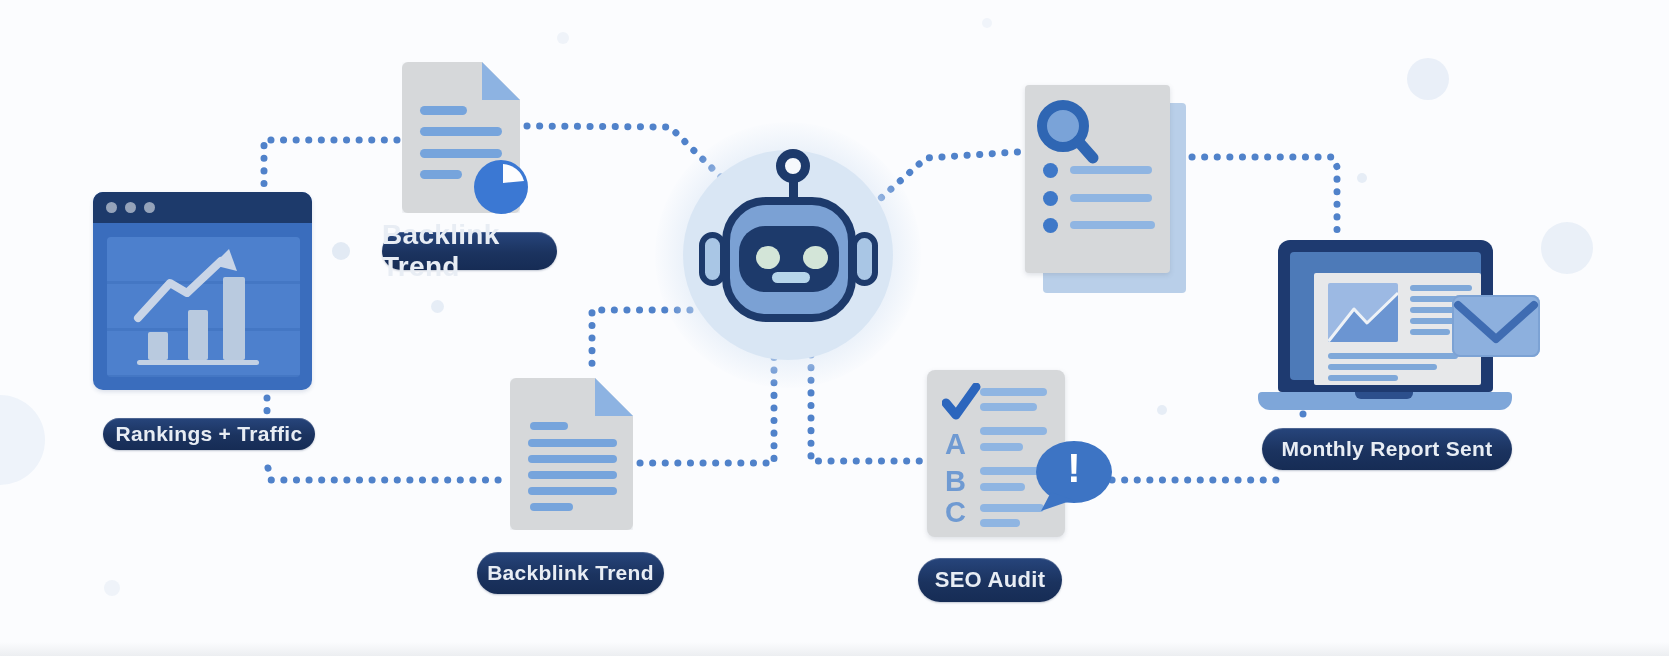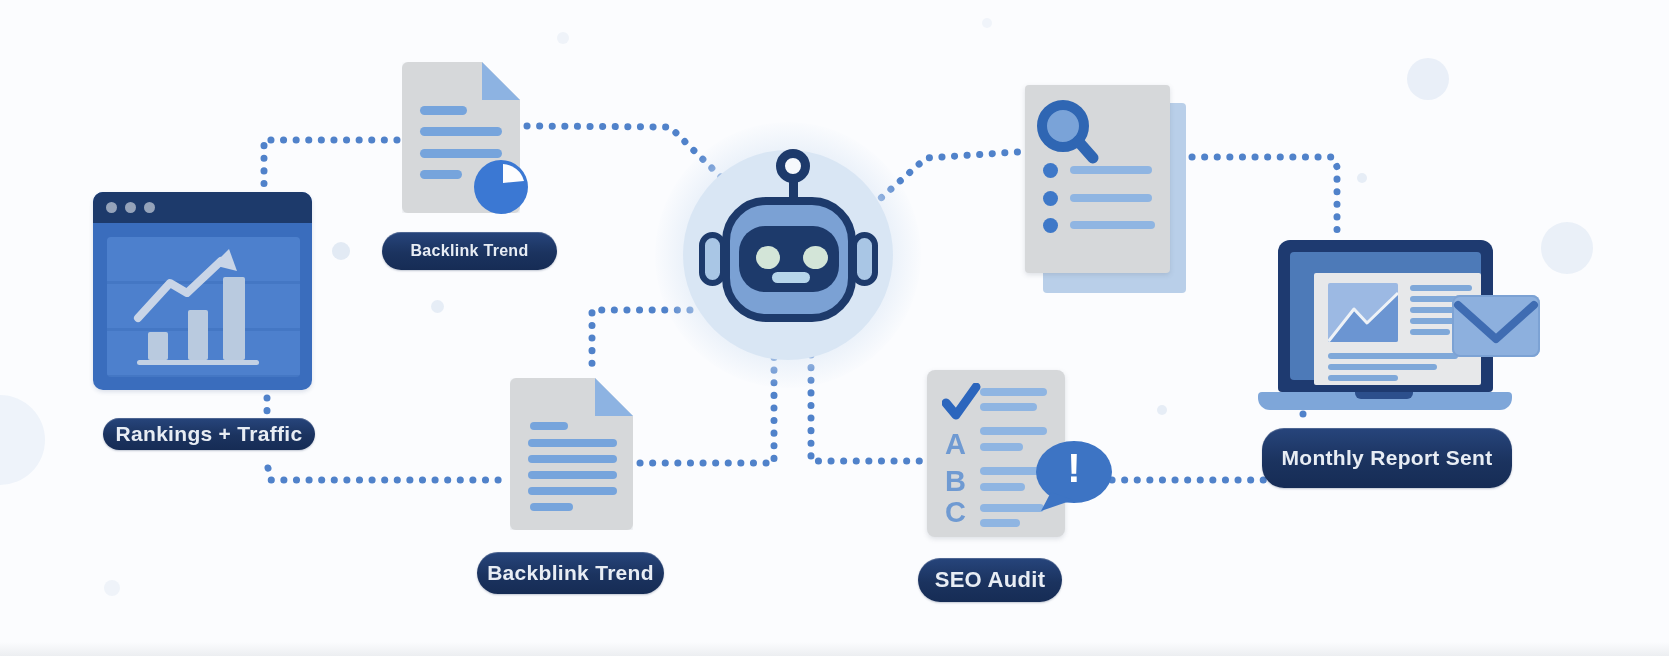--- a/index.html
+++ b/index.html
@@ -132,21 +132,21 @@
     <div class="dl" style="left:18px;top:108px;width:42px;"></div>
   </div>
   <div class="abs node" style="left:482px;top:62px;width:38px;height:38px;">
     <div class="fold"></div>
   </div>
   <svg class="abs node" width="58" height="58" style="left:472px;top:158px;z-index:3;">
     <circle cx="29" cy="29" r="27" fill="#3b78d3"></circle>
     <path d="M31,25 L31,6 A23,23 0 0 1 52,23 Z" fill="#fdfdfe"></path>
     <circle cx="29" cy="29" r="27" fill="none" stroke="#fdfdfe" stroke-width="0"></circle>
   </svg>
-  <div class="pill" style="left:382px;top:232px;width:175px;height:38px;font-size:16px;">
+  <div class="pill" style="left:382px;top:232px;width:175px;height:38px;font-size:28px;">
       <span>Backlink Trend</span>
     </div>
 
   <div class="abs node glow-outer"></div>
   <div class="abs node glow"></div>
   <div class="abs node antenna-stem"></div>
   <div class="abs node antenna-ring"></div>
   <div class="abs node ear" style="left:699px;top:232px;"></div>
   <div class="abs node ear" style="left:851px;top:232px;"></div>
   <div class="abs node head"></div>
@@ -230,17 +230,17 @@
     </div>
   </div>
   <div class="abs node lap-base">
     <div class="lap-notch"></div>
   </div>
   <div class="abs node envelope">
     <svg width="88" height="62">
       <polyline points="6,10 44,44 82,10" fill="none" stroke="#3f6cb2" stroke-width="8" stroke-linecap="round" stroke-linejoin="round"></polyline>
     </svg>
   </div>
-  <div class="pill" style="left:1262px;top:428px;width:250px;height:60px;">
+  <div class="pill" style="left:1262px;top:428px;width:250px;height:42px;">
       <span>Monthly Report Sent</span>
     </div>
 
 </div>
 
 </body></html>

